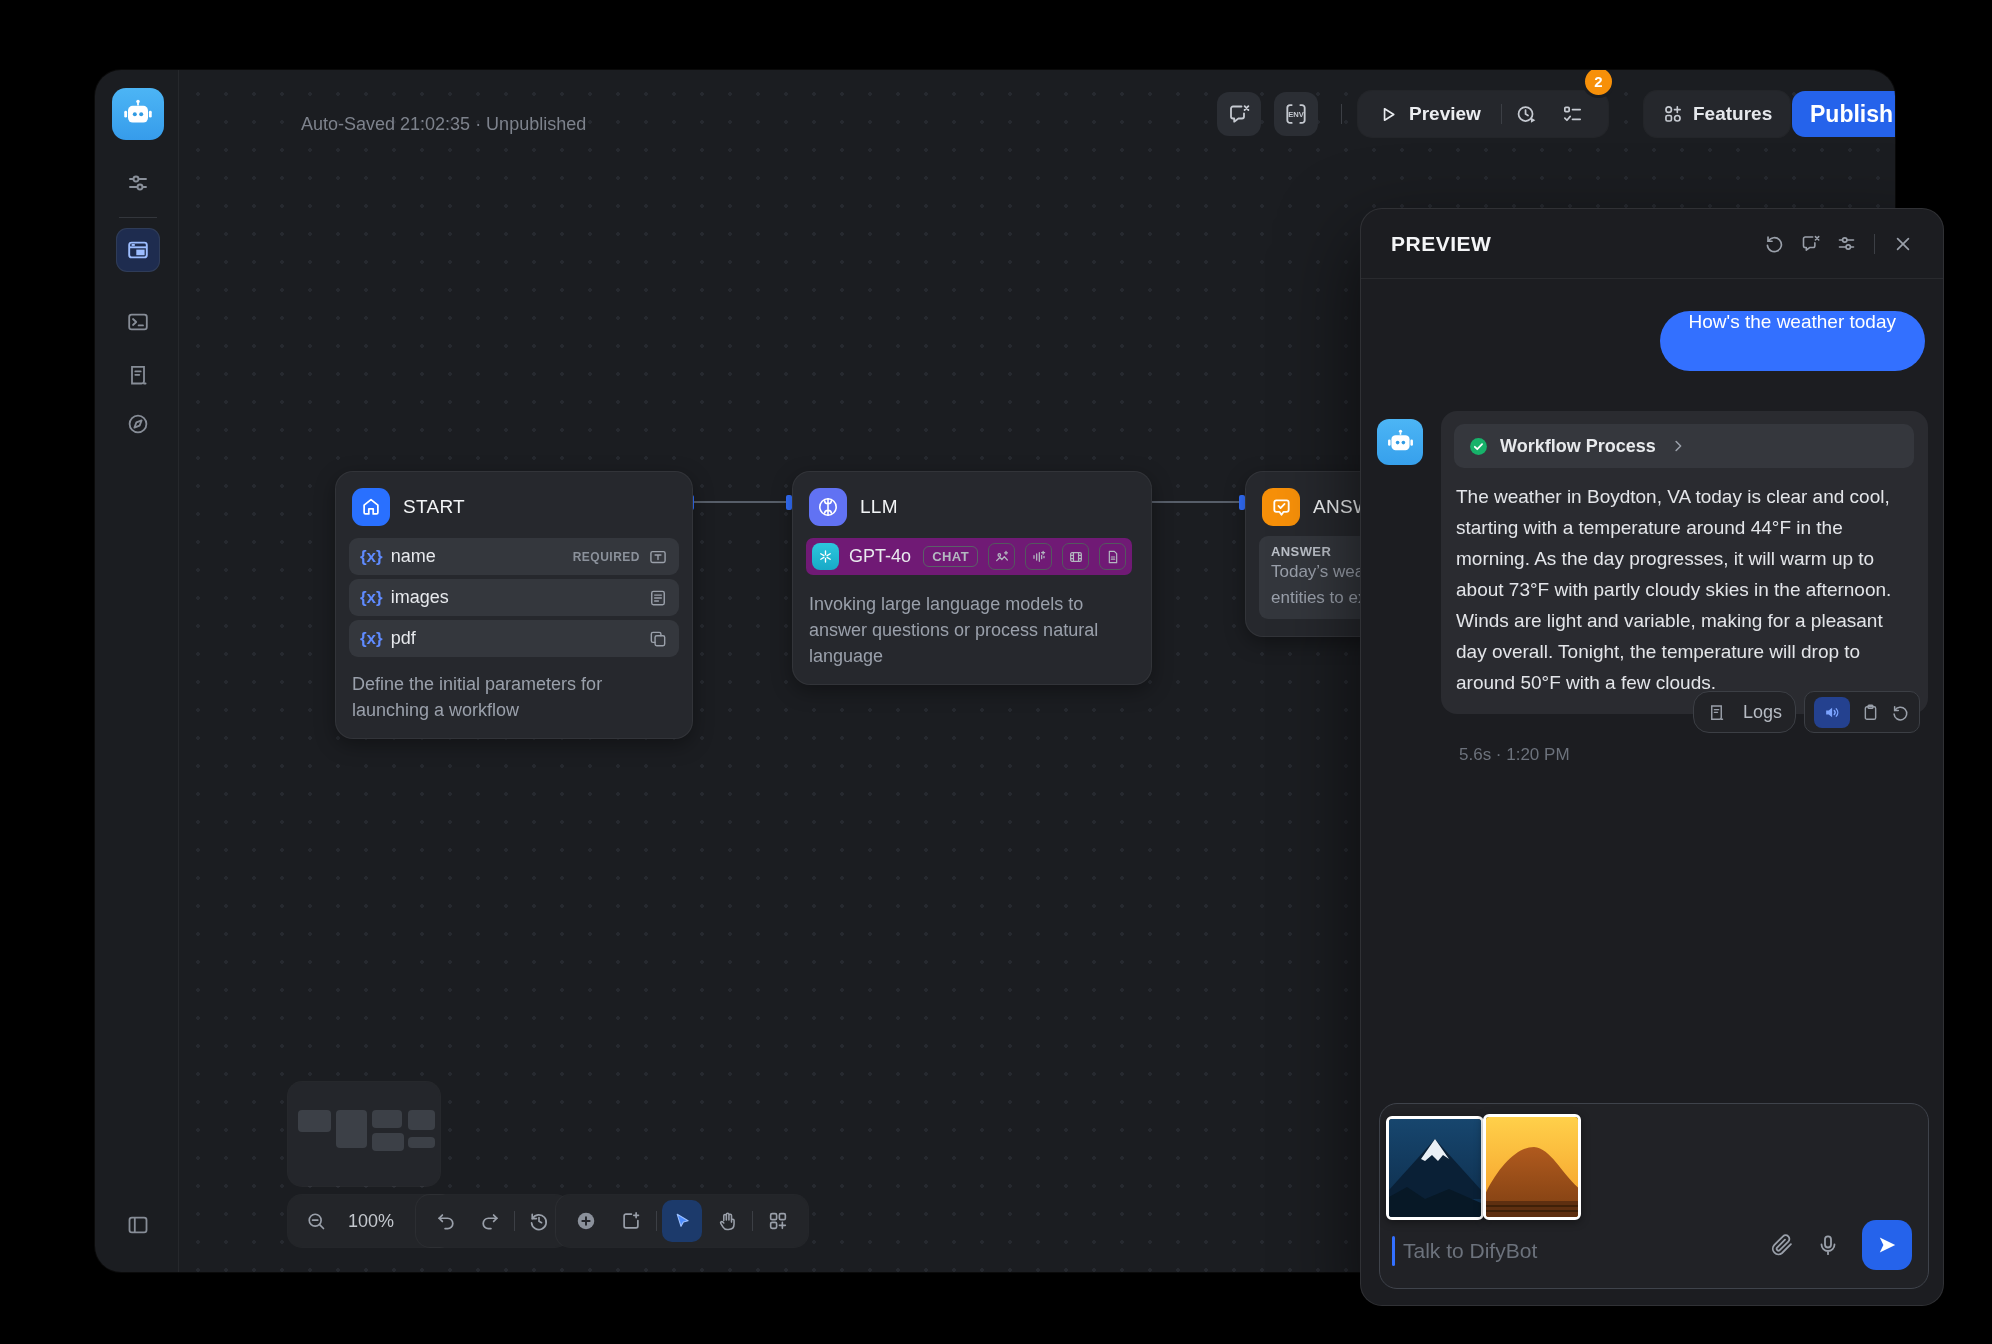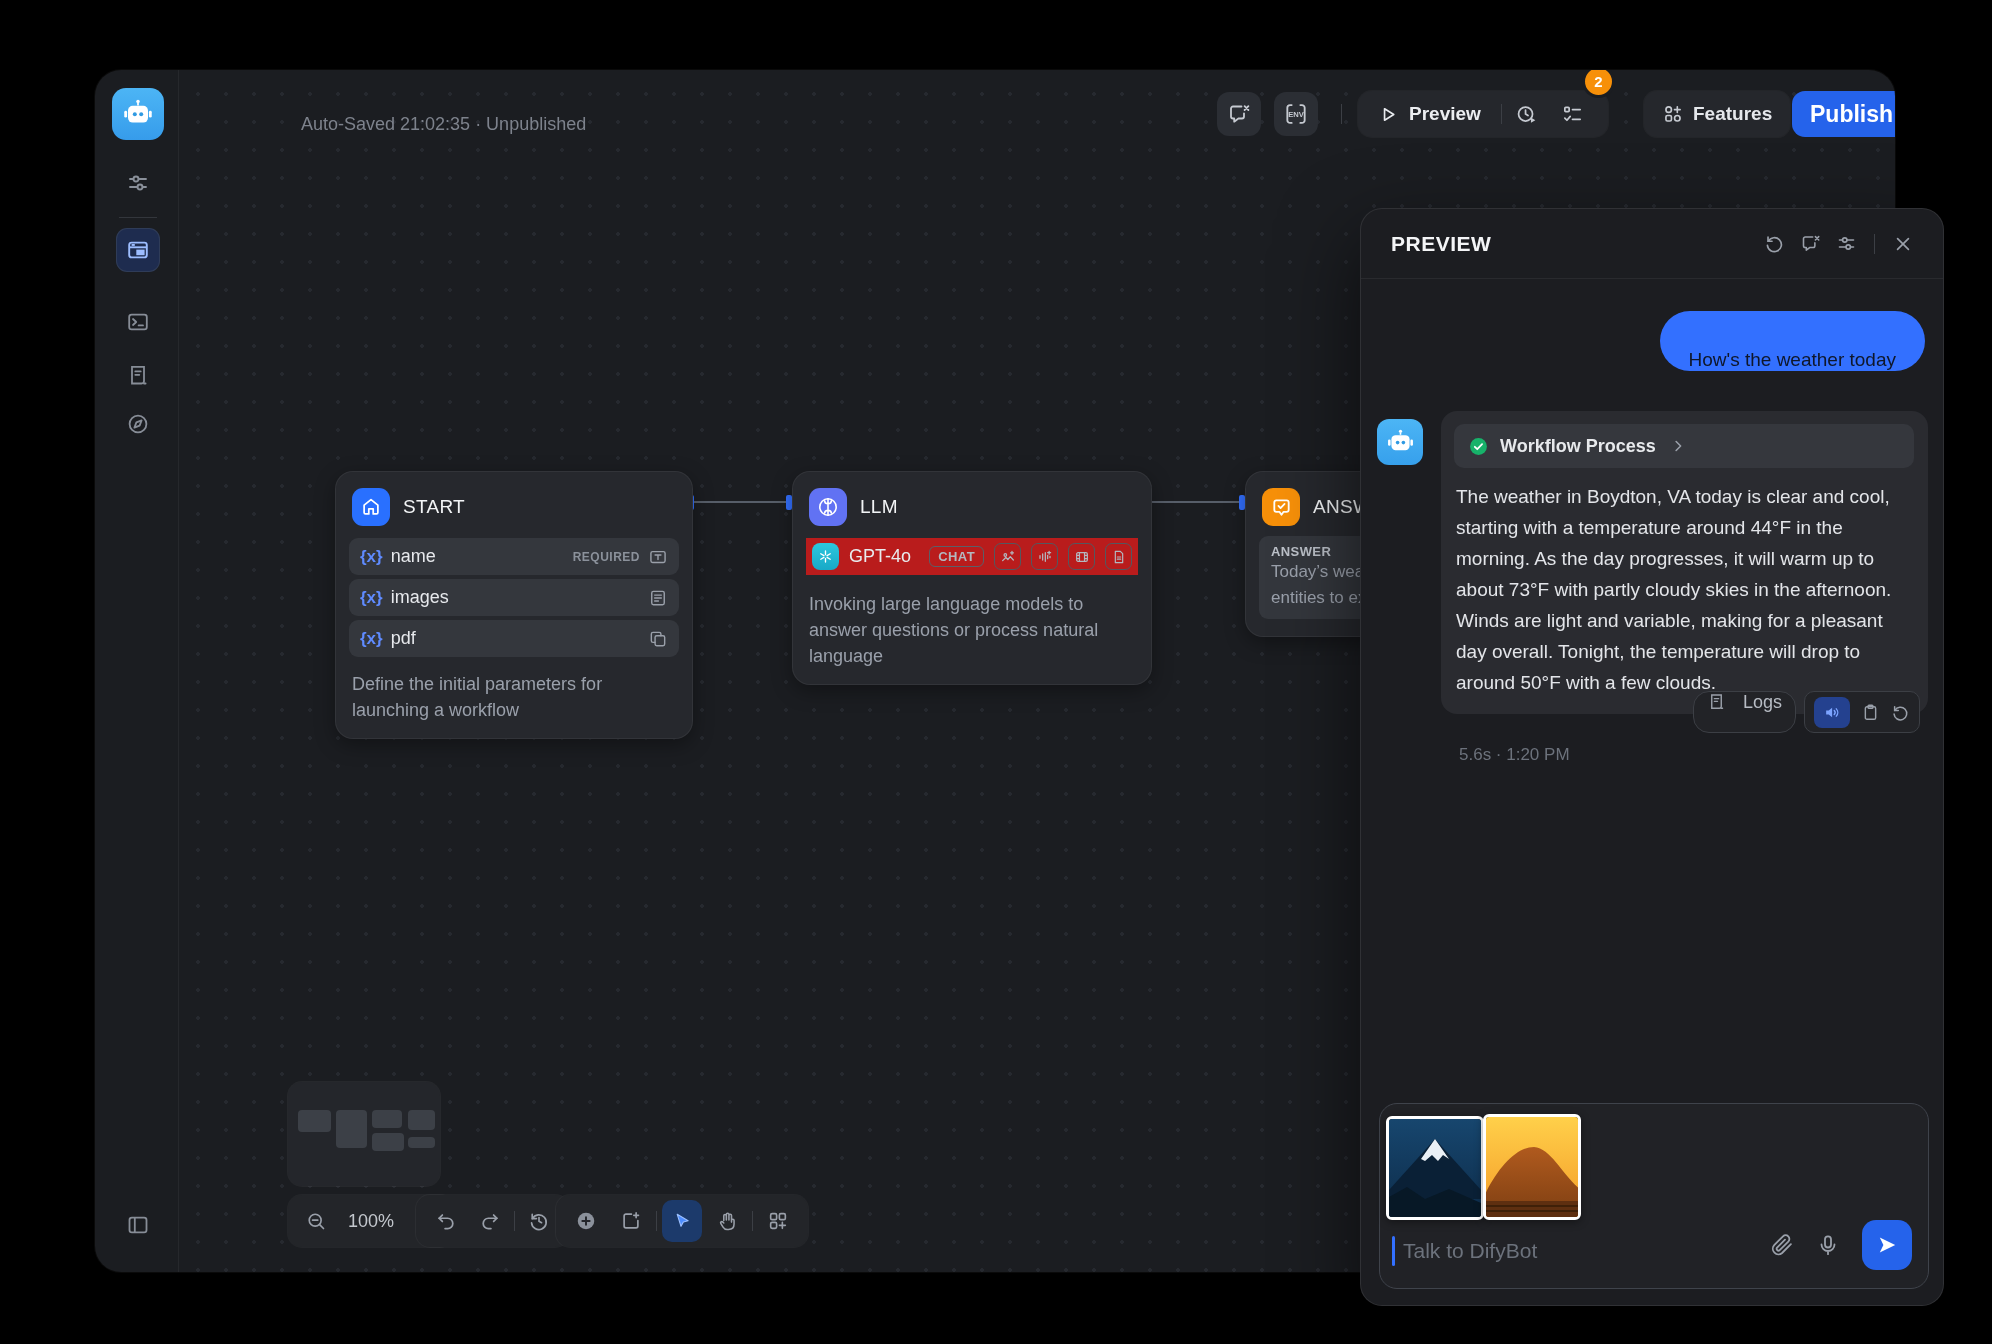--- a/index.html
+++ b/index.html
@@ -32,21 +32,21 @@
   
   .node{background:#26282d;border-radius:18px;border:1px solid rgba(255,255,255,.06);box-shadow:0 6px 20px rgba(0,0,0,.35);z-index:10;}
   .node-head{display:flex;align-items:center;gap:13px;padding:16px 14px 8px 16px;}
   .node-ic{width:38px;height:38px;border-radius:11px;display:flex;align-items:center;justify-content:center;flex:none;}
   .node-title{color:#f2f4f6;font-size:19px;font-weight:400;letter-spacing:.3px;}
   .vrow{height:37px;border-radius:9px;background:#34373d;display:flex;align-items:center;padding:0 11px;gap:8px;margin:4px 13px 0 13px;}
   .vtok{color:#5f8bff;font-size:17px;font-weight:600;}
   .vname{color:#e7e9ed;font-size:18px;flex:1;}
   .vreq{color:#8b919b;font-size:12px;font-weight:700;letter-spacing:.5px;}
   .ndesc{color:#9aa0ab;font-size:18px;line-height:26px;padding:14px 16px 0 16px;}
-  .modelrow{height:37px;border-radius:0;background:#b91c1c;display:flex;align-items:center;gap:10px;margin:4px 13px 0 13px;padding:0 6px;}
+  .modelrow{height:37px;border-radius:7px;background:#701a75;display:flex;align-items:center;gap:10px;margin:4px 19px 0 13px;padding:0 6px;}
   .chatbadge{border:1px solid #5b5f68;border-radius:6px;color:#b3b8c0;font-size:13px;font-weight:600;letter-spacing:.4px;padding:2px 8px;}
   .capic{width:25px;height:25px;border:1px solid #54585f;border-radius:7px;display:flex;align-items:center;justify-content:center;flex:none;}
   .ansbox{border-radius:9px;background:#34373d;margin:2px 13px 0 13px;padding:8px 12px;overflow:hidden;}
   .anslabel{color:#bcc1c9;font-size:13px;font-weight:700;letter-spacing:.4px;}
   .ansline{font-size:17px;line-height:26px;color:#9aa0ab;white-space:nowrap;}
   .ansvar{color:#5f8bff;}
   .edge{height:2px;background:#575e69;z-index:5;}
   .handle{width:6px;height:15px;background:#3370ff;border-radius:2px;z-index:6;}
   
   .minimap{left:110px;top:1012px;width:152px;height:104px;border-radius:14px;background:#24262b;
@@ -56,29 +56,29 @@
     box-shadow:0 0 0 1px rgba(255,255,255,.045);z-index:12;}
   .zoomtxt{color:#c3c7cd;font-size:18px;padding:0 12px;}
   .tool-ic{width:40px;height:42px;display:flex;align-items:center;justify-content:center;border-radius:10px;}
   .tool-ic.activeblue{background:#1c3a6b;}
   
   .panel{left:1360px;top:208px;width:584px;height:1098px;background:#1c1d21;border-radius:22px;z-index:50;
     border:1px solid rgba(255,255,255,.09);box-shadow:0 30px 80px rgba(0,0,0,.6);box-sizing:border-box;}
   .panel-head{height:69px;display:flex;align-items:center;padding:0 22px 0 30px;border-bottom:1px solid rgba(255,255,255,.06);}
   .panel-title{color:#f4f5f7;font-size:21px;font-weight:700;letter-spacing:.5px;flex:1;}
   .phic{width:36px;height:36px;display:flex;align-items:center;justify-content:center;border-radius:9px;cursor:pointer;}
-  .userbubble{background:#3370ff;color:#0f172a;font-size:19px;border-radius:30px;height:60px;display:flex;align-items:flex-end;padding:0 29px;}
+  .userbubble{background:#3370ff;color:#ffffff;font-size:19px;border-radius:30px;height:60px;display:flex;align-items:flex-start;padding:0 29px;}
   .avatar{width:46px;height:46px;border-radius:12px;background:linear-gradient(180deg,#4cb5f5,#36a0ec);
     display:flex;align-items:center;justify-content:center;}
   .botbubble{background:#2a2b30;border-radius:16px;padding:13px 14px 16px 13px;width:487px;box-sizing:border-box;}
   .procpill{background:#35373d;border-radius:10px;height:44px;display:flex;align-items:center;gap:11px;padding:0 14px;}
   .proclabel{color:#e7e9ec;font-size:18px;font-weight:600;flex:0 0 auto;}
   .reply{color:#e3e5e9;font-size:19px;line-height:31px;width:462px;padding:13px 1px 0 2px;}
   .actionbar{position:absolute;display:flex;gap:8px;}
-  .logsbtn{height:40px;border-radius:16px;background:#222327;border:1px solid #3c3f45;display:flex;align-items:flex-start;gap:17px;padding:0 13px;}
+  .logsbtn{height:40px;border-radius:16px;background:#222327;border:1px solid #3c3f45;display:flex;align-items:center;gap:17px;padding:0 13px;}
   .logslabel{color:#b7bcc4;font-size:18px;}
   .icongroup{height:40px;border-radius:10px;background:#222327;border:1px solid #3c3f45;display:flex;align-items:center;gap:11px;padding:0 9px;}
   .speakerbtn{width:36px;height:31px;border-radius:8px;background:#24418f;display:flex;align-items:center;justify-content:center;}
   .meta{color:#6c727c;font-size:17px;}
   .inputbox{left:18px;bottom:16px;width:550px;height:186px;border-radius:18px;background:#212226;
     border:1px solid #3f434b;box-sizing:border-box;}
   .thumb{position:absolute;border:3px solid #fff;border-radius:6px;overflow:hidden;box-shadow:0 2px 8px rgba(0,0,0,.4);}
   .caret{width:3px;height:30px;background:#3370ff;border-radius:2px;}
   .chatinput{background:transparent;border:none;outline:none;color:#e6e8ec;font-size:21px;width:330px;
     font-family:"Liberation Sans",sans-serif;}

